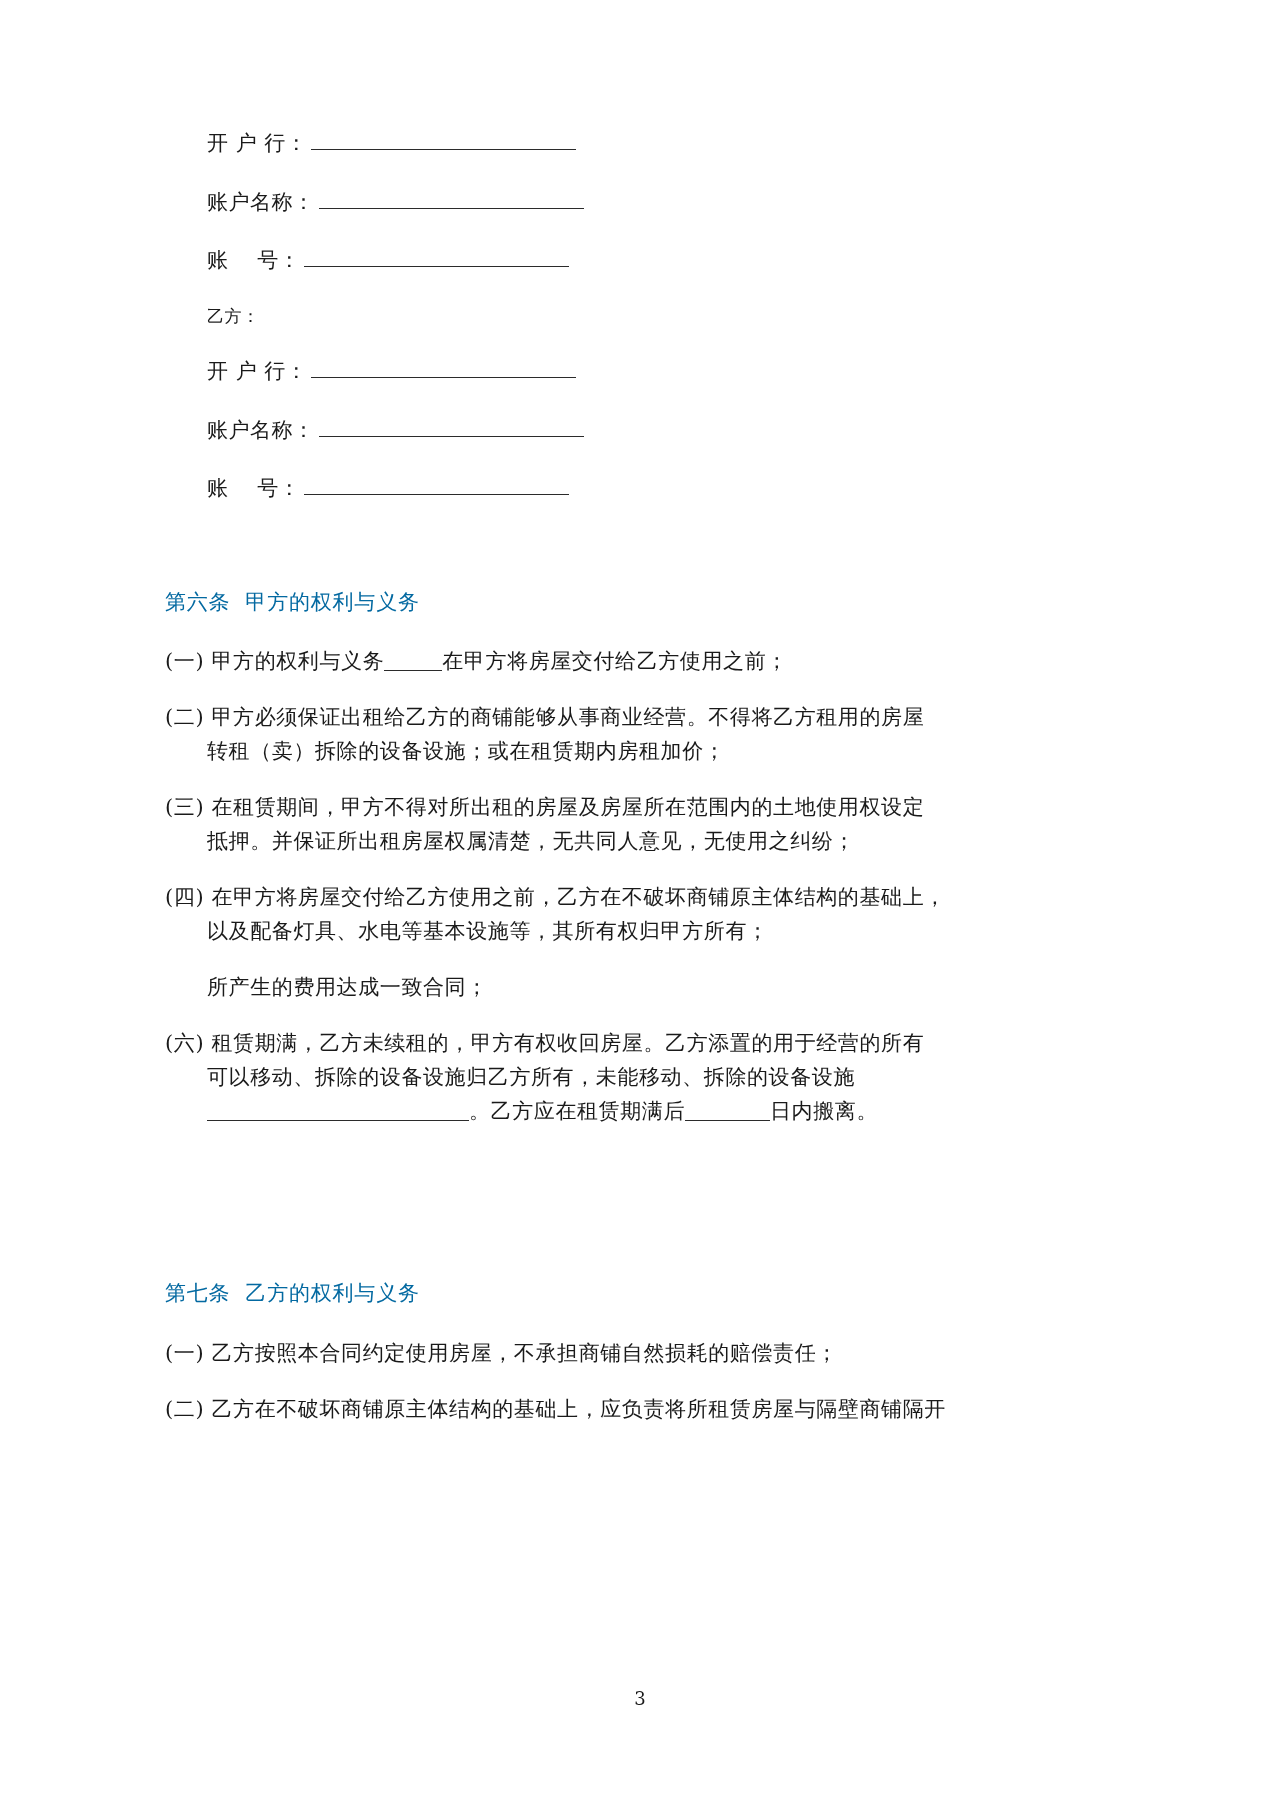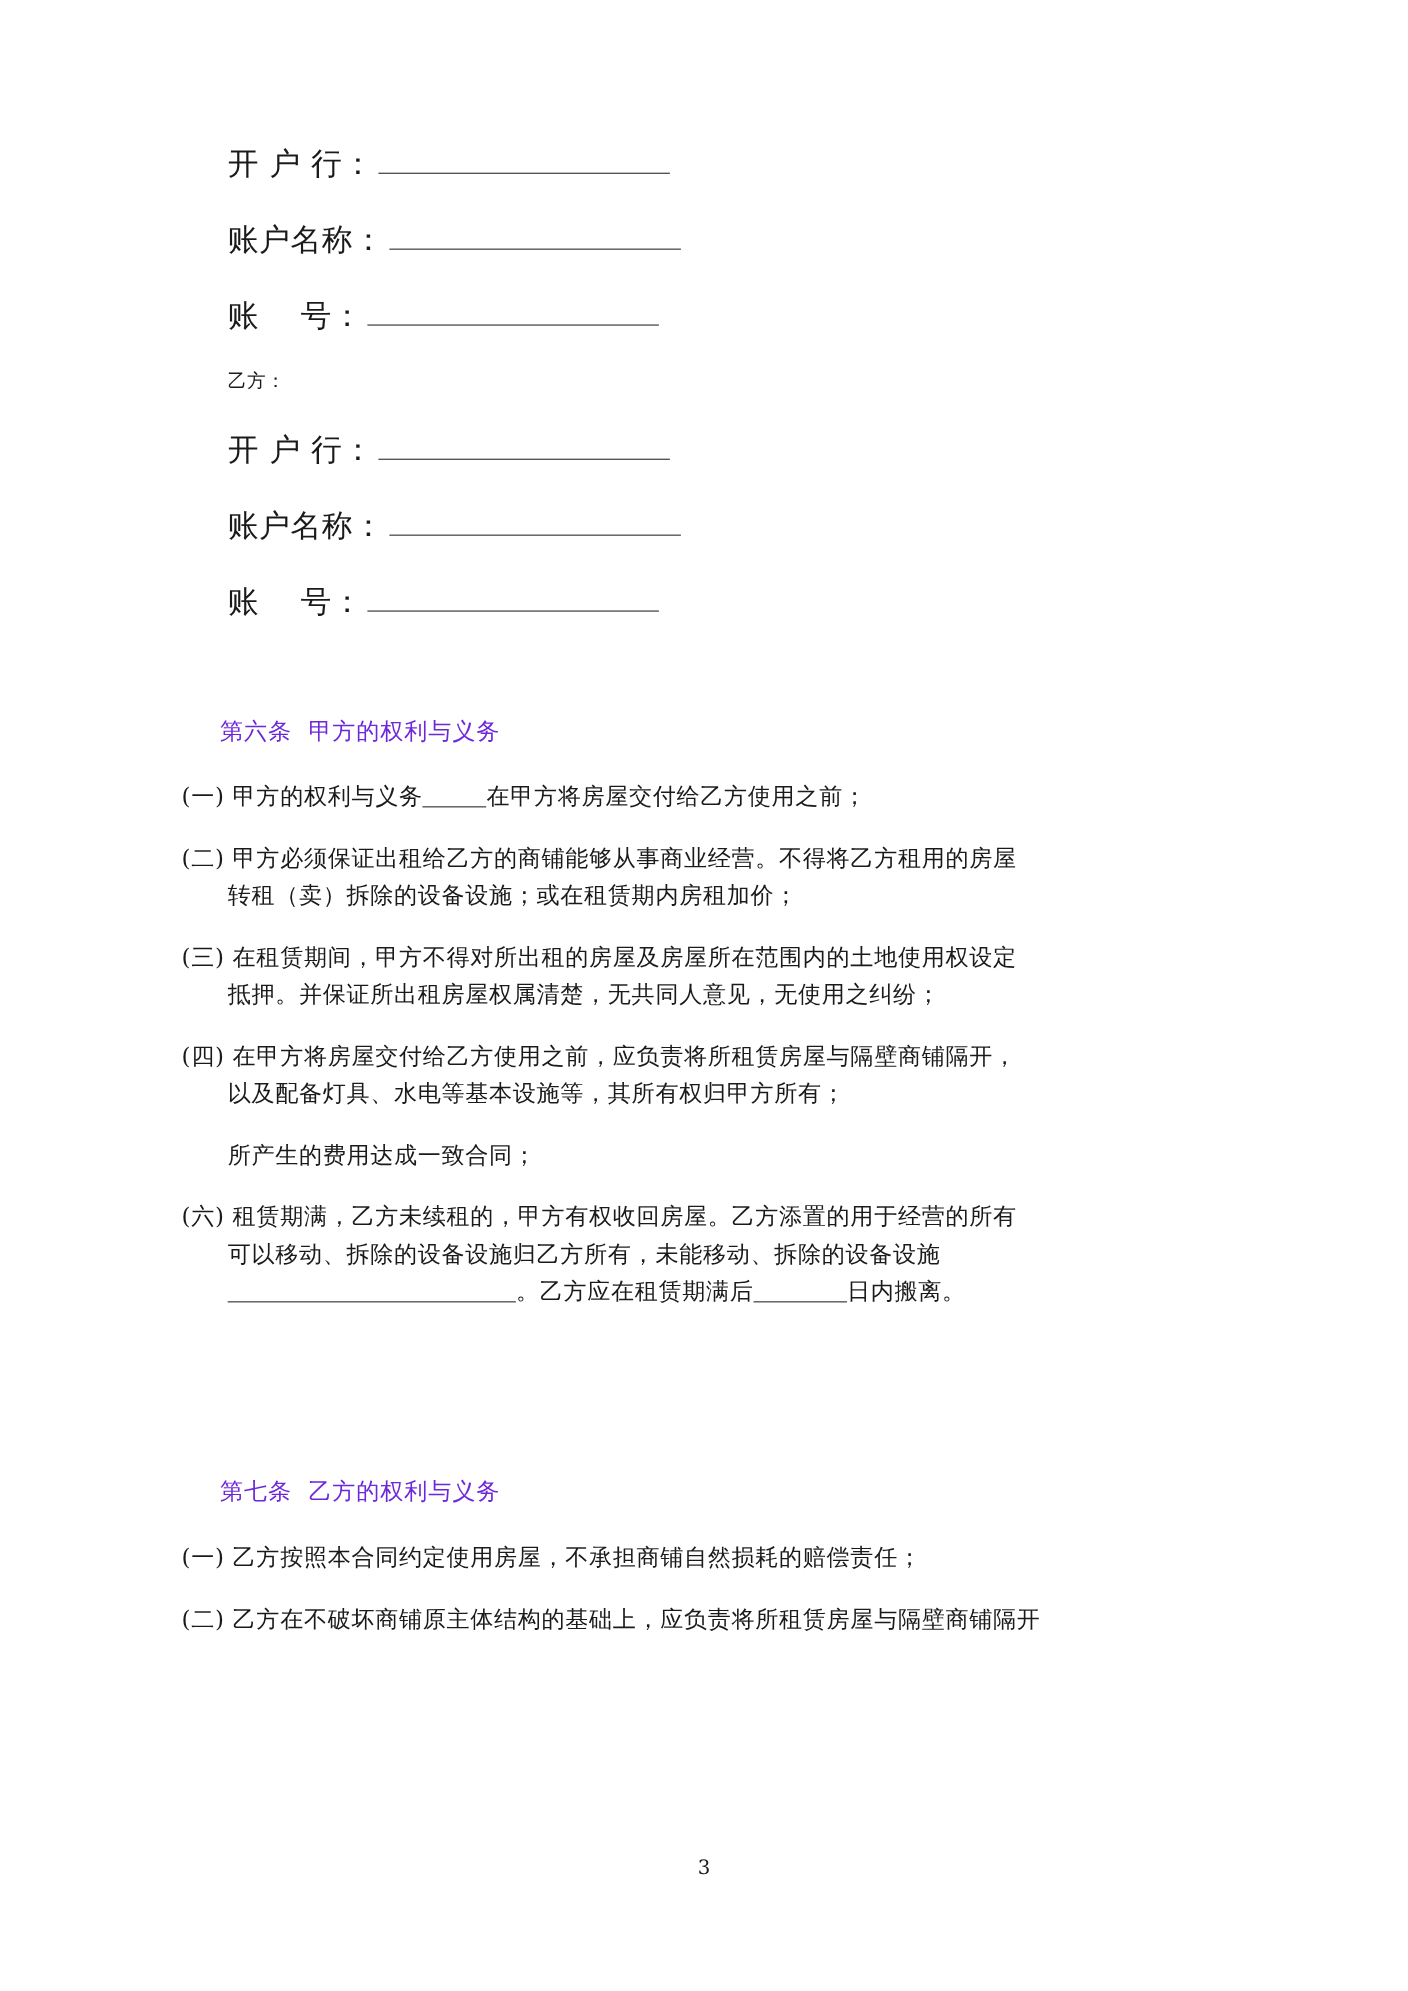--- a/index.html
+++ b/index.html
@@ -32,21 +32,21 @@
   .bank-block {
     padding-top: 128px;
   }
   .field-row {
     display: flex;
     align-items: baseline;
     margin-bottom: 27px;
     padding-left: 42px;
   }
   .field-label {
-    font-size: 28px;
+    font-size: 21px;
     line-height: 1.5;
     letter-spacing: 0.5px;
     white-space: pre;
     flex: 0 0 auto;
     color: #1a1a1a;
   }
   .field-blank {
     flex: 0 0 265px;
     border-bottom: 1.6px solid #2b2b2b;
     height: 20px;
@@ -61,25 +61,24 @@
     line-height: 1.5;
     letter-spacing: 0.5px;
     color: #1a1a1a;
   }
 
   
   .article-heading {
     font-size: 21px;
     line-height: 1.5;
     letter-spacing: 0.8px;
-    color: #6d28d9;
+    color: #0369a1;
     margin-top: 72px;
     margin-bottom: 26px;
     white-space: pre;
-    margin-left: 35px;
   }
   .article-heading.first { margin-top: 82px; }
 
   
   .clause {
     font-size: 21px;
     line-height: 1.62;
     letter-spacing: 0.6px;
     color: #1a1a1a;
     margin-bottom: 22px;
@@ -165,21 +164,21 @@
         </div>
         <div class="clause">
           <div class="clause-line"><span>(二) 甲方必须保证出租给乙方的商铺能够从事商业经营。不得将乙方租用的房屋</span></div>
           <div class="clause-line cont"><span>转租（卖）拆除的设备设施；或在租赁期内房租加价；</span></div>
         </div>
         <div class="clause">
           <div class="clause-line"><span>(三) 在租赁期间，甲方不得对所出租的房屋及房屋所在范围内的土地使用权设定</span></div>
           <div class="clause-line cont"><span>抵押。并保证所出租房屋权属清楚，无共同人意见，无使用之纠纷；</span></div>
         </div>
         <div class="clause">
-          <div class="clause-line"><span>(四) 在甲方将房屋交付给乙方使用之前，应负责将所租赁房屋与隔壁商铺隔开，</span></div>
+          <div class="clause-line"><span>(四) 在甲方将房屋交付给乙方使用之前，乙方在不破坏商铺原主体结构的基础上，</span></div>
           <div class="clause-line cont"><span>以及配备灯具、水电等基本设施等，其所有权归甲方所有；</span></div>
         </div>
         <div class="clause">
           <div class="clause-line cont"><span>所产生的费用达成一致合同；</span></div>
         </div>
         <div class="clause">
           <div class="clause-line"><span>(六) 租赁期满，乙方未续租的，甲方有权收回房屋。乙方添置的用于经营的所有</span></div>
           <div class="clause-line cont"><span>可以移动、拆除的设备设施归乙方所有，未能移动、拆除的设备设施</span></div>
           <div class="clause-line cont"><span class="inline-blank blank-lg"></span><span>。乙方应在租赁期满后</span><span class="inline-blank blank-md"></span><span>日内搬离。</span></div>
         </div>

